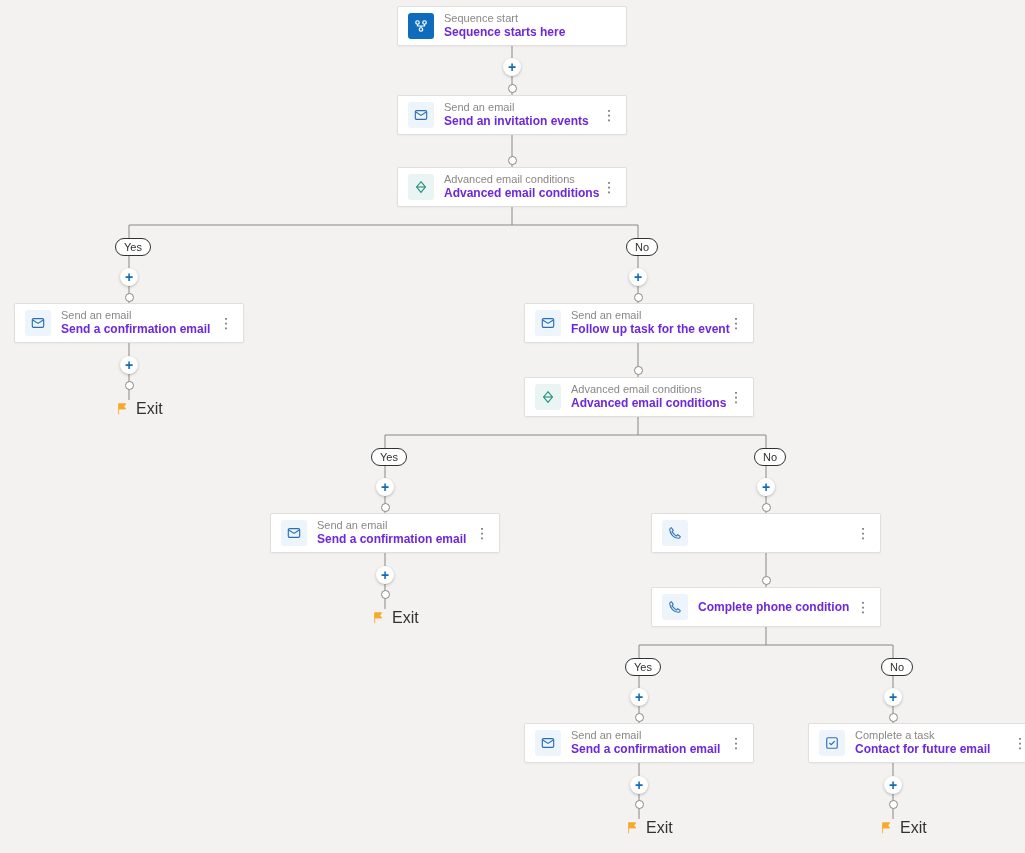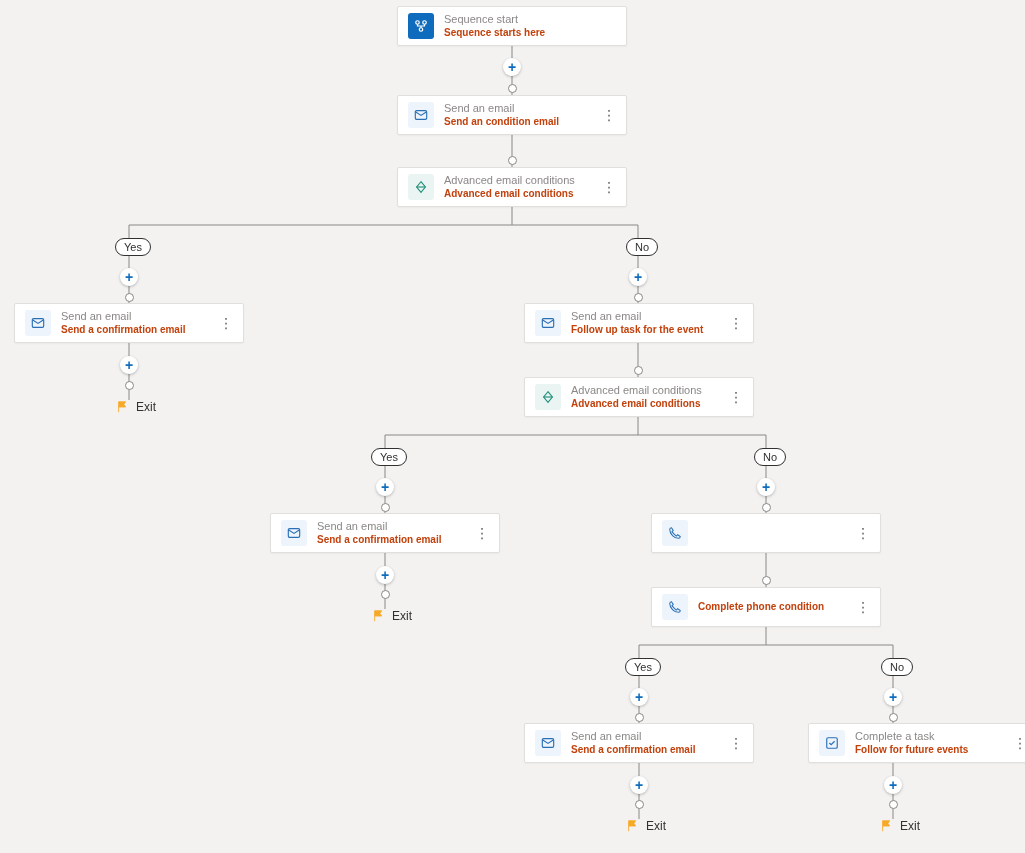--- a/index.html
+++ b/index.html
@@ -5,26 +5,26 @@
   html,body{margin:0;padding:0;background:#f3f2f1;font-family:"Segoe UI",Arial,sans-serif;font-size:12px;color:#323130;}
   .canvas{position:relative;width:1025px;height:853px;}
   svg.lines{position:absolute;top:0;left:0;width:1025px;height:853px;pointer-events:none;}
   .node{position:absolute;background:#fff;border:1px solid #e1dfdd;border-radius:2px;display:flex;align-items:center;padding:7px 10px;box-shadow:0 1px 2px rgba(0,0,0,.04);box-sizing:border-box;height:40px;}
   .node .icon-wrap{width:26px;height:26px;border-radius:3px;display:flex;align-items:center;justify-content:center;flex:0 0 auto;margin-right:10px;}
   .icon-start{background:#0f6cbd;}
   .icon-blue{background:#eef4fb;}
   .icon-teal{background:#eaf5f3;}
   .node .txt{line-height:1.25;}
   .node .sub{font-size:11px;color:#8a8886;}
-  .node .title{font-size:10px;font-weight:600;color:#c2410c;}
+  .node .title{font-size:12px;font-weight:600;color:#6d28d9;}
   .node .more{position:absolute;right:10px;top:50%;transform:translateY(-50%);color:#605e5c;font-size:14px;}
   .branch-label{position:absolute;background:#fff;border:1px solid #323130;border-radius:12px;font-size:11px;padding:2px 8px;color:#323130;}
   .plus{position:absolute;width:18px;height:18px;border-radius:50%;background:#fff;color:#0f6cbd;display:flex;align-items:center;justify-content:center;font-size:14px;font-weight:600;box-shadow:0 1px 3px rgba(0,0,0,.25);}
   .port{position:absolute;width:7px;height:7px;border:1px solid #8a8886;border-radius:50%;background:#fff;}
-  .exit{position:absolute;font-size:12px;color:#323130;display:flex;align-items:center;gap:6px;}
+  .exit{position:absolute;font-size:16px;color:#323130;display:flex;align-items:center;gap:6px;}
   .flag{width:14px;height:14px;}
 </style>
 </head>
 <body>
 
 <div class="canvas">
 
 <svg class="lines">
   <g stroke="#8a8886" stroke-width="1" fill="none">
     <line x1="512" y1="46" x2="512" y2="95"></line>
@@ -68,21 +68,21 @@
 
 <div class="node" style="left:397px;top:95px;width:230px;">
   <div class="icon-wrap icon-blue">
     <svg width="14" height="14" viewBox="0 0 16 16">
           <rect x="1.5" y="3" width="13" height="10" rx="1.5" fill="none" stroke="#2a6fb5" stroke-width="1.3"></rect>
           <path d="M2 4.5l6 4 6-4" fill="none" stroke="#2a6fb5" stroke-width="1.3"></path>
         </svg>
   </div>
   <div class="txt">
     <div class="sub">Send an email</div>
-    <div class="title">Send an condition email</div>
+    <div class="title">Send an invitation events</div>
   </div>
   <div class="more">⋮</div>
 </div>
 <div class="port" style="left:508px;top:156px;"></div>
 
 <div class="node" style="left:397px;top:167px;width:230px;">
   <div class="icon-wrap icon-teal">
     <svg width="14" height="14" viewBox="0 0 16 16">
           <path d="M8 2L3 8l5 6 5-6-5-6z" fill="none" stroke="#1f8e7a" stroke-width="1.3"></path>
           <line x1="3" y1="8" x2="13" y2="8" stroke="#1f8e7a" stroke-width="1.3"></line>
@@ -235,21 +235,21 @@
 
 <div class="node" style="left:808px;top:723px;width:230px;">
   <div class="icon-wrap icon-blue">
     <svg width="14" height="14" viewBox="0 0 16 16">
           <rect x="2" y="2" width="12" height="12" rx="1.5" fill="none" stroke="#2a6fb5" stroke-width="1.3"></rect>
           <path d="M5 8l2 2 4-4" fill="none" stroke="#2a6fb5" stroke-width="1.3"></path>
         </svg>
   </div>
   <div class="txt">
     <div class="sub">Complete a task</div>
-    <div class="title">Follow for future events</div>
+    <div class="title">Contact for future email</div>
   </div>
   <div class="more">⋮</div>
 </div>
 <div class="plus" style="left:884px;top:776px;">+</div>
 <div class="port" style="left:889px;top:800px;"></div>
 <div class="exit" style="left:880px;top:819px;">
   <svg class="flag" viewBox="0 0 16 16">
         <path d="M3 2v12M3 2h8l-2 3 2 3H3" fill="#f7a928" stroke="#f7a928" stroke-width="1"></path>
       </svg>
   <span>Exit</span>

